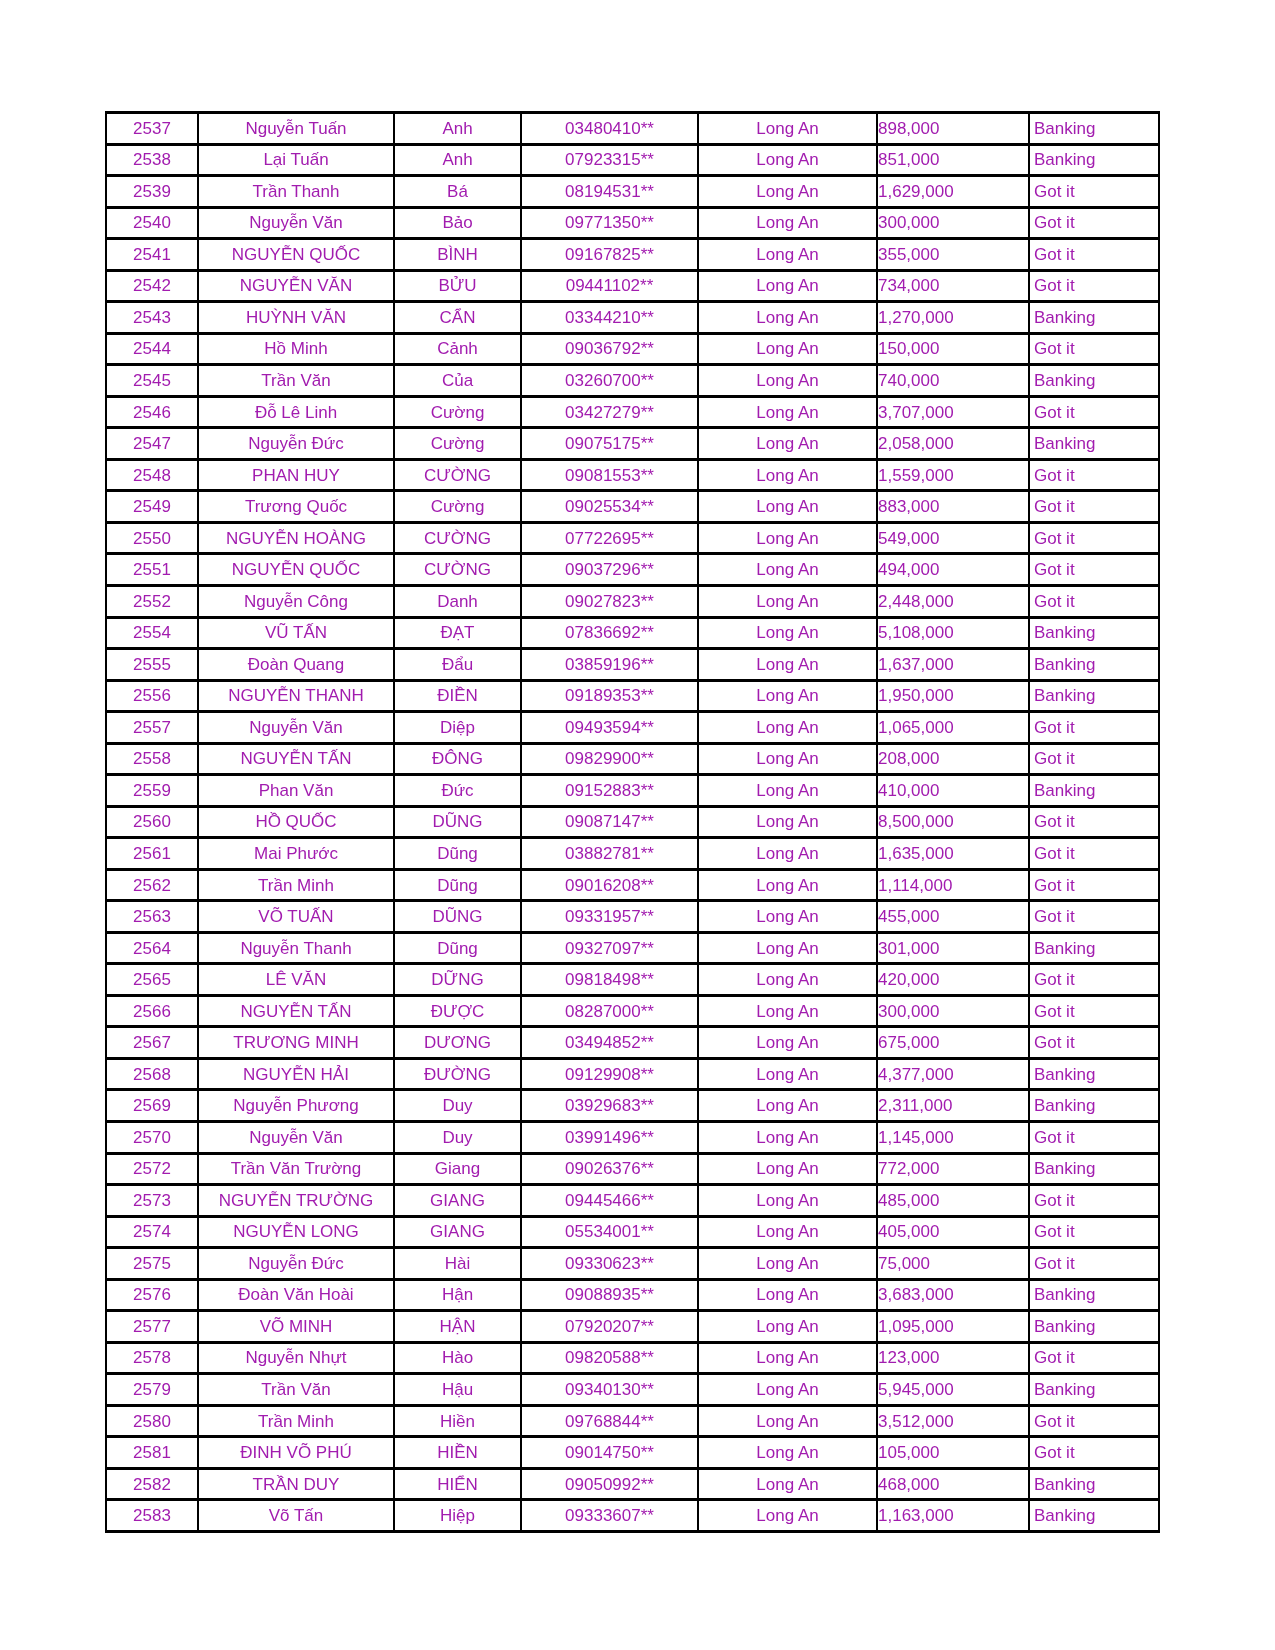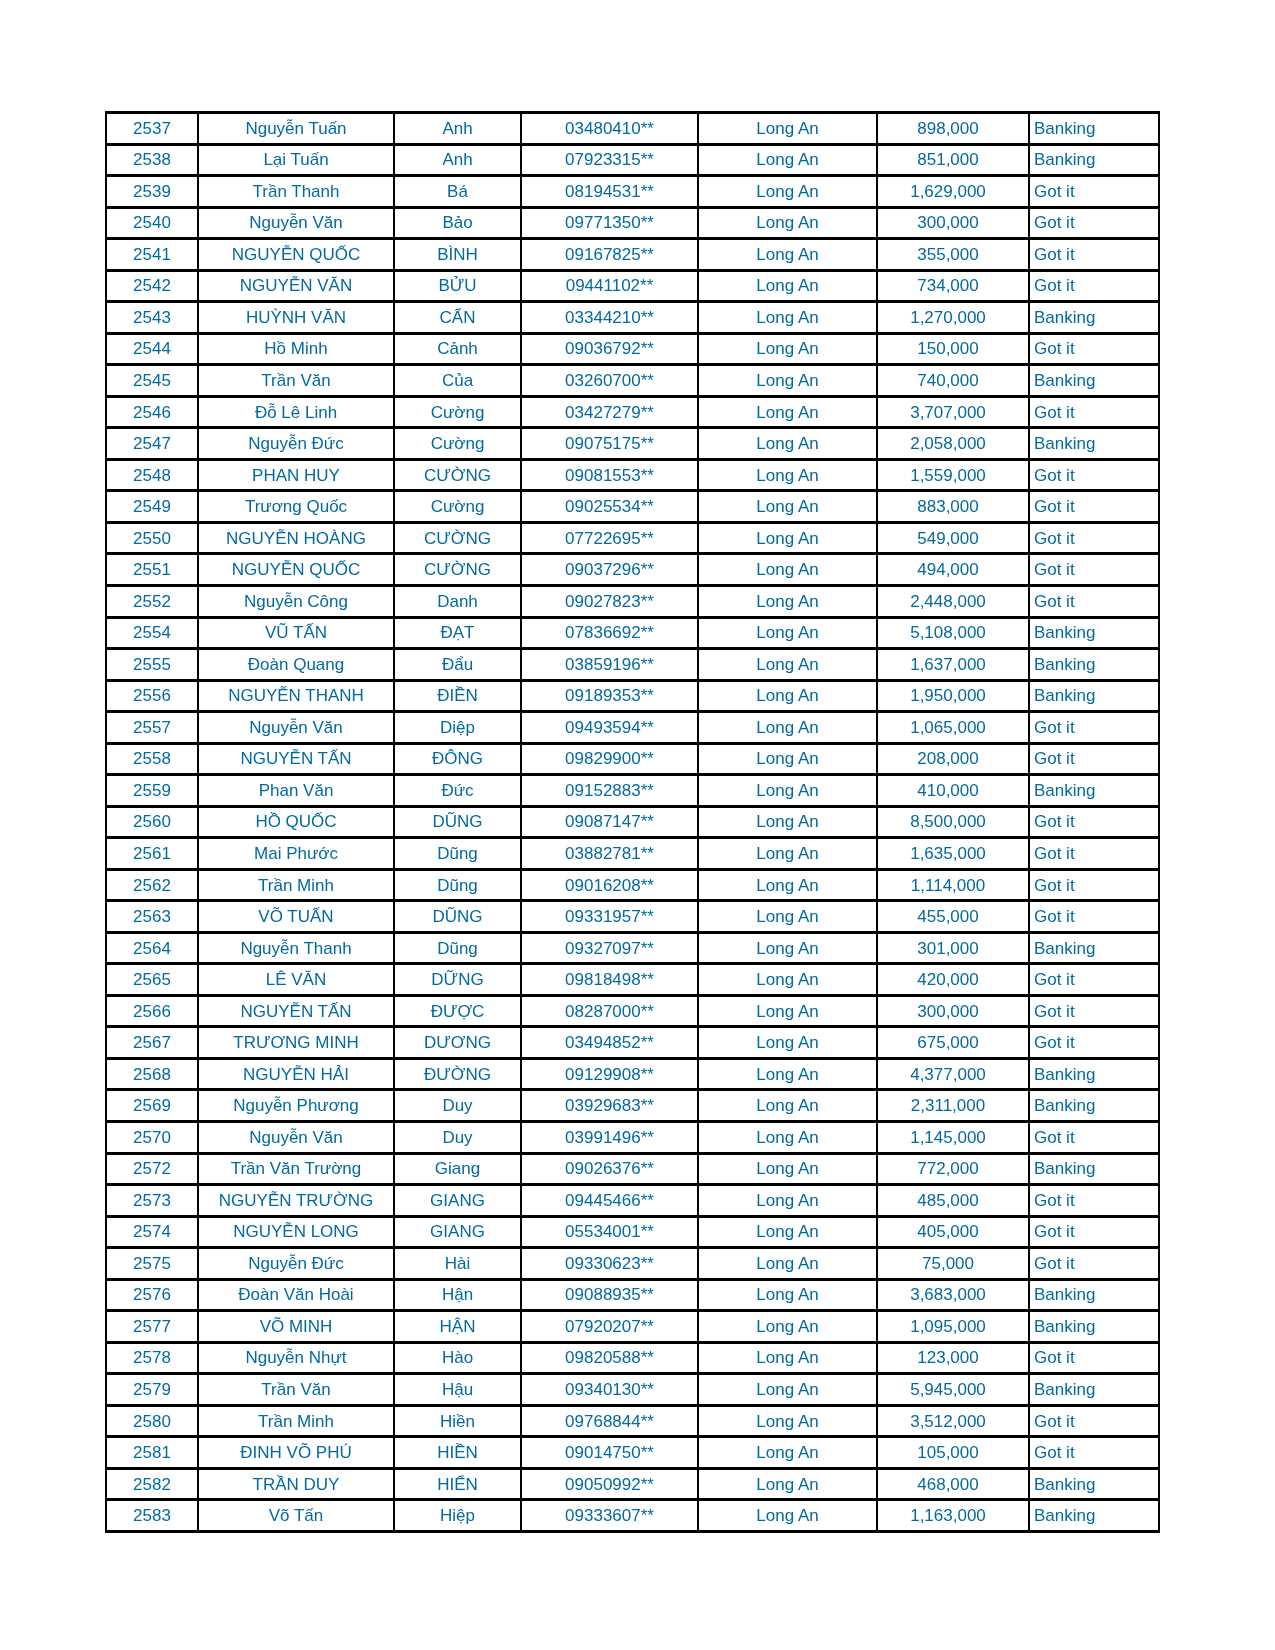--- a/index.html
+++ b/index.html
@@ -6,21 +6,21 @@
     margin: 0;
     padding: 0;
     background: #ffffff;
   }
   #page {
     position: relative;
     width: 1275px;
     height: 1650px;
     background: #ffffff;
     font-family: "Liberation Sans", "DejaVu Sans", sans-serif;
-    color: #0369a1;
+    color: #a21caf;
   }
   table#roster {
     position: absolute;
     left: 105px;
     top: 111px;
     width: 1053px;
     height: 1422px;
     border-collapse: collapse;
     table-layout: fixed;
   }
@@ -30,21 +30,21 @@
     border-width: 3px 2px;
     font-size: 17px;
     line-height: 1;
     text-align: center;
     vertical-align: middle;
     padding: 0;
     white-space: nowrap;
     overflow: hidden;
   }
   #roster td.c-amt {
-    text-align: center;
+    text-align: left;
     padding-right: 10px;
   }
   #roster td.c-status {
     text-align: left;
     padding-left: 4px;
   }
 </style>
 </head>
 <body>
 

